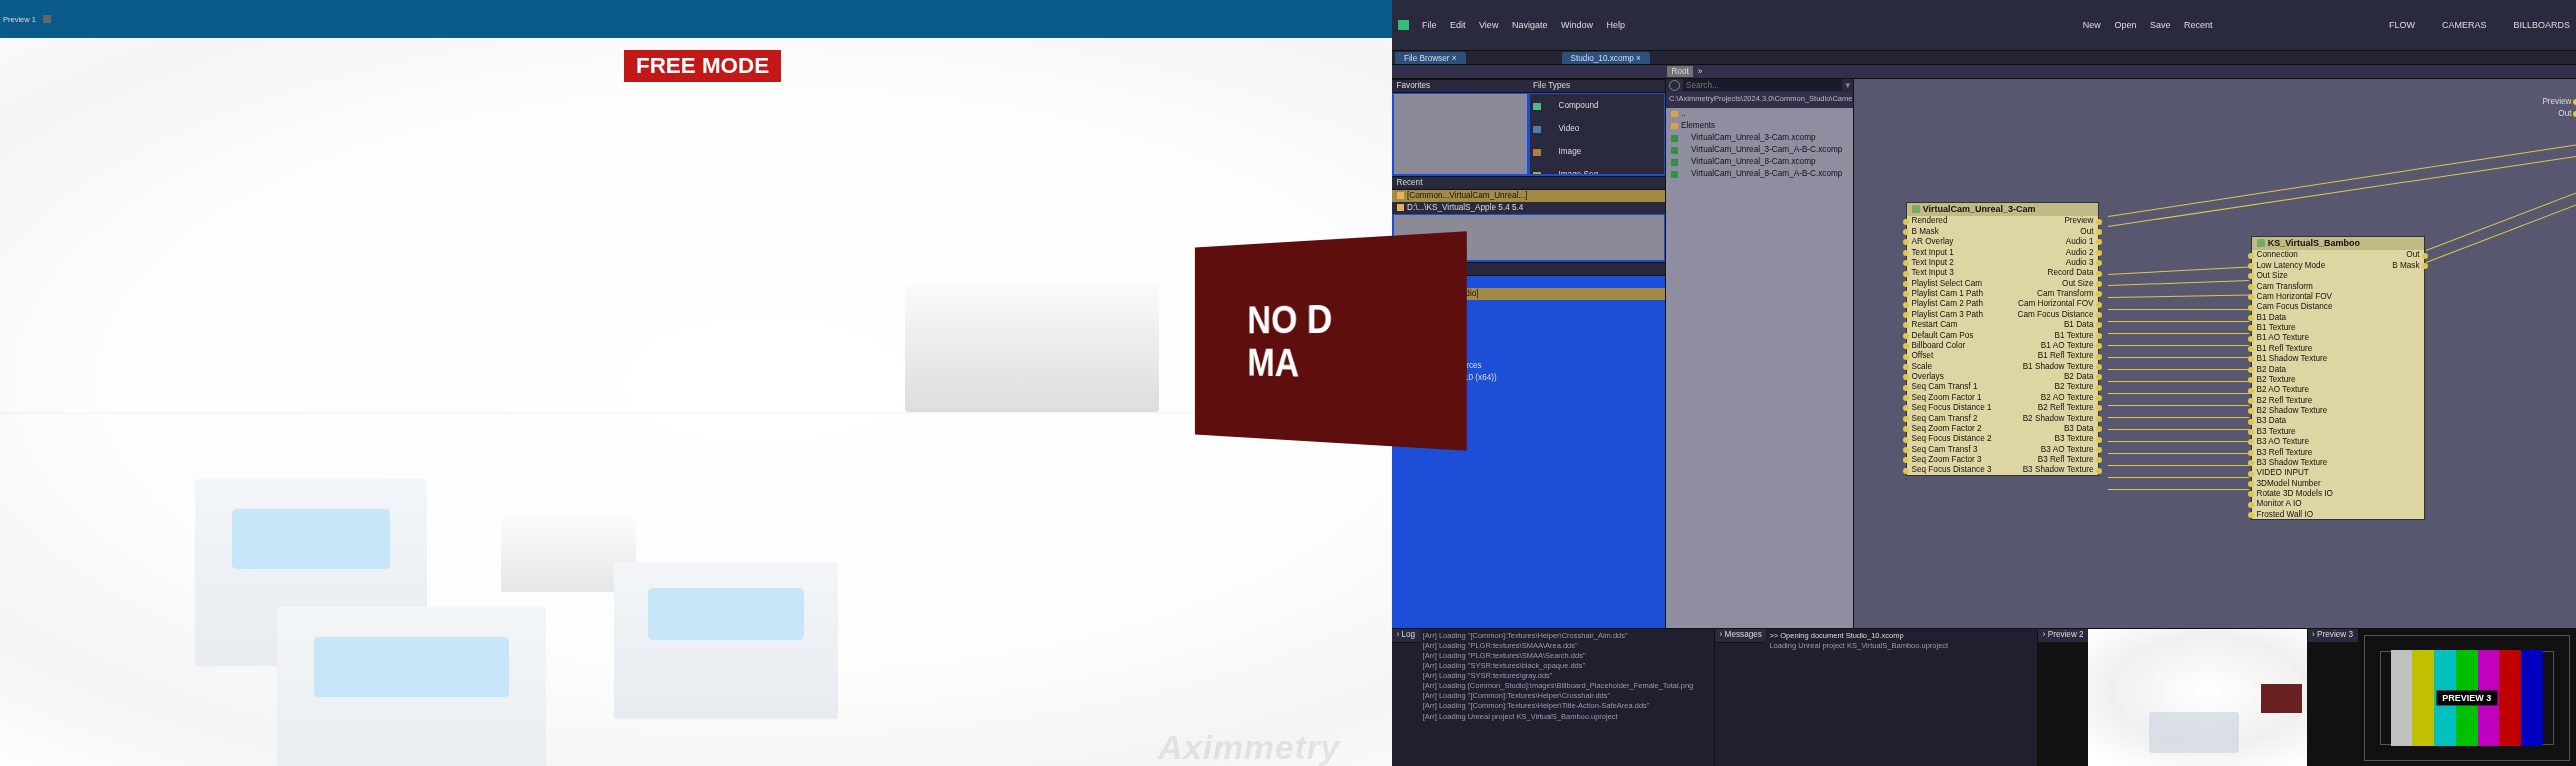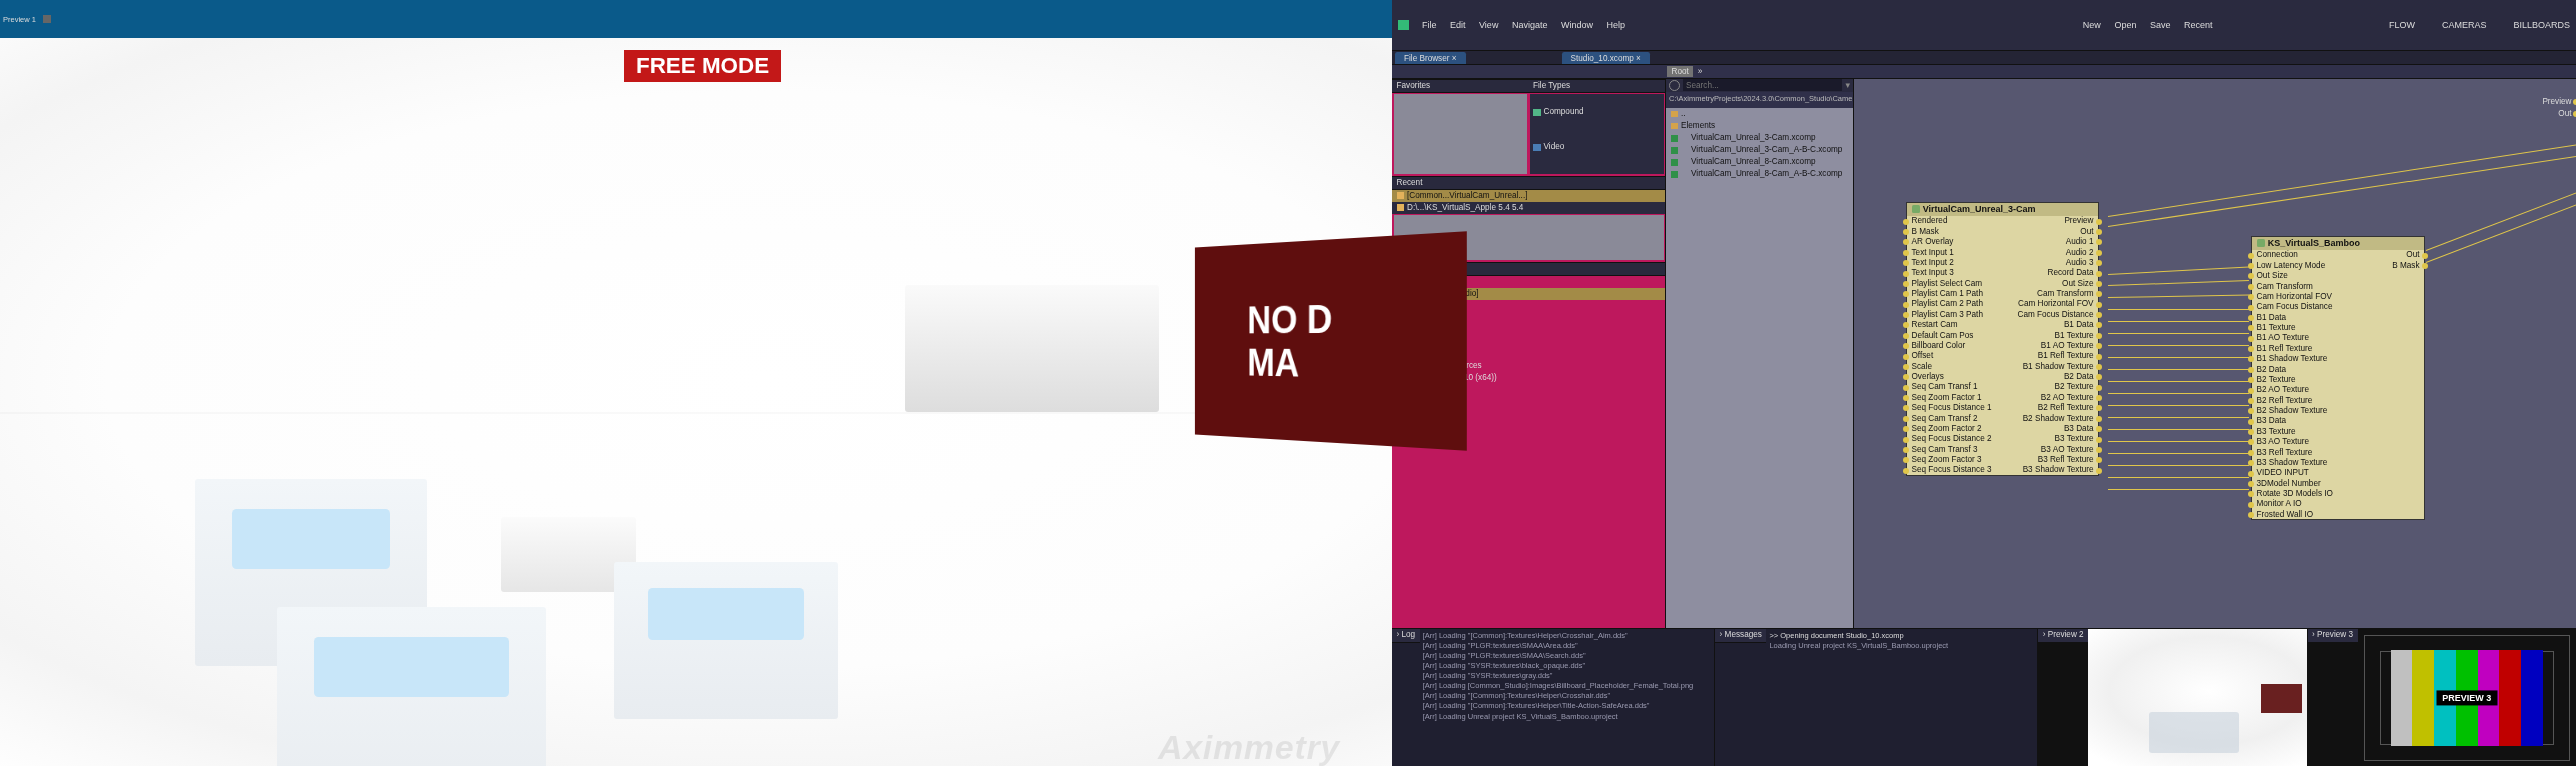--- a/index.html
+++ b/index.html
@@ -32,26 +32,26 @@
 
 .tabstrip{height:13.5px;background:#242435;display:flex;align-items:flex-end;padding:0 3px;font-size:8.2px;gap:3px;border-bottom:0.7px solid #111}
 .tabstrip .tab{background:#2c517f;padding:1.5px 9px;border-radius:2.2px 2.2px 0 0}
 
 .crumb{height:12.7px;background:#30304a;display:flex;align-items:center;font-size:8.2px;padding:0 4.5px;gap:4.5px;border-bottom:0.7px solid #111}
 .crumb .seg{background:#737373;padding:0.7px 4.5px}
 
 .editor{flex:1;display:flex;min-height:0}
 
 
-.fb{width:273px;display:flex;flex-direction:column;border-right:0.7px solid #111;background:#be185d}
+.fb{width:273px;display:flex;flex-direction:column;border-right:0.7px solid #111;background:#1d4ed8}
 .fb .sec-head{font-size:8.2px;background:#29293d;padding:1.5px 4.5px;border-bottom:0.7px solid #111;border-top:0.7px solid #111}
 .fb .twocol{display:flex;height:97px}
 .fb .favbox,.fb .ftbox{flex:1;background:#8a8a98;margin:1.5px;overflow:auto}
 .fb .ftbox{background:#2a2a3f}
-.ft-item{display:flex;align-items:flex-end;gap:3px;font-size:8.2px;padding:13px 3px}
+.ft-item{display:flex;align-items:flex-end;gap:18px;font-size:8.2px;padding:7px 3px}
 .ft-item .sq{width:7.5px;height:7.5px;background:#4a8}
 .ft-item.c1 .sq{background:#52b788}.ft-item.c2 .sq{background:#4a7db5}.ft-item.c3 .sq{background:#b07c49}.ft-item.c4 .sq{background:#b0a149}.ft-item.c5 .sq{background:#b05d49}.ft-item.c6 .sq{background:#6f49b0}.ft-item.c7 .sq{background:#49a7b0}.ft-item.c8 .sq{background:#b04981}
 .recent{background:#2a2a3f}
 .recent .r-item{font-size:8.2px;padding:1.5px 4.5px;display:flex;gap:3px;align-items:center}
 .recent .r-item.sel{background:#a38b47;color:#111}
 .recent .r-item .ic{width:7.5px;height:7.5px;background:#e3b25b}
 .projects{flex:1;overflow:auto}
 .projects .p-item{font-size:8.2px;padding:1.5px 4.5px 1.5px 10.5px;display:flex;gap:3px;align-items:center}
 .projects .p-item.sel{background:#a38b47;color:#111}
 .projects .p-item .fld{width:7.5px;height:6px;background:#e3b25b}

